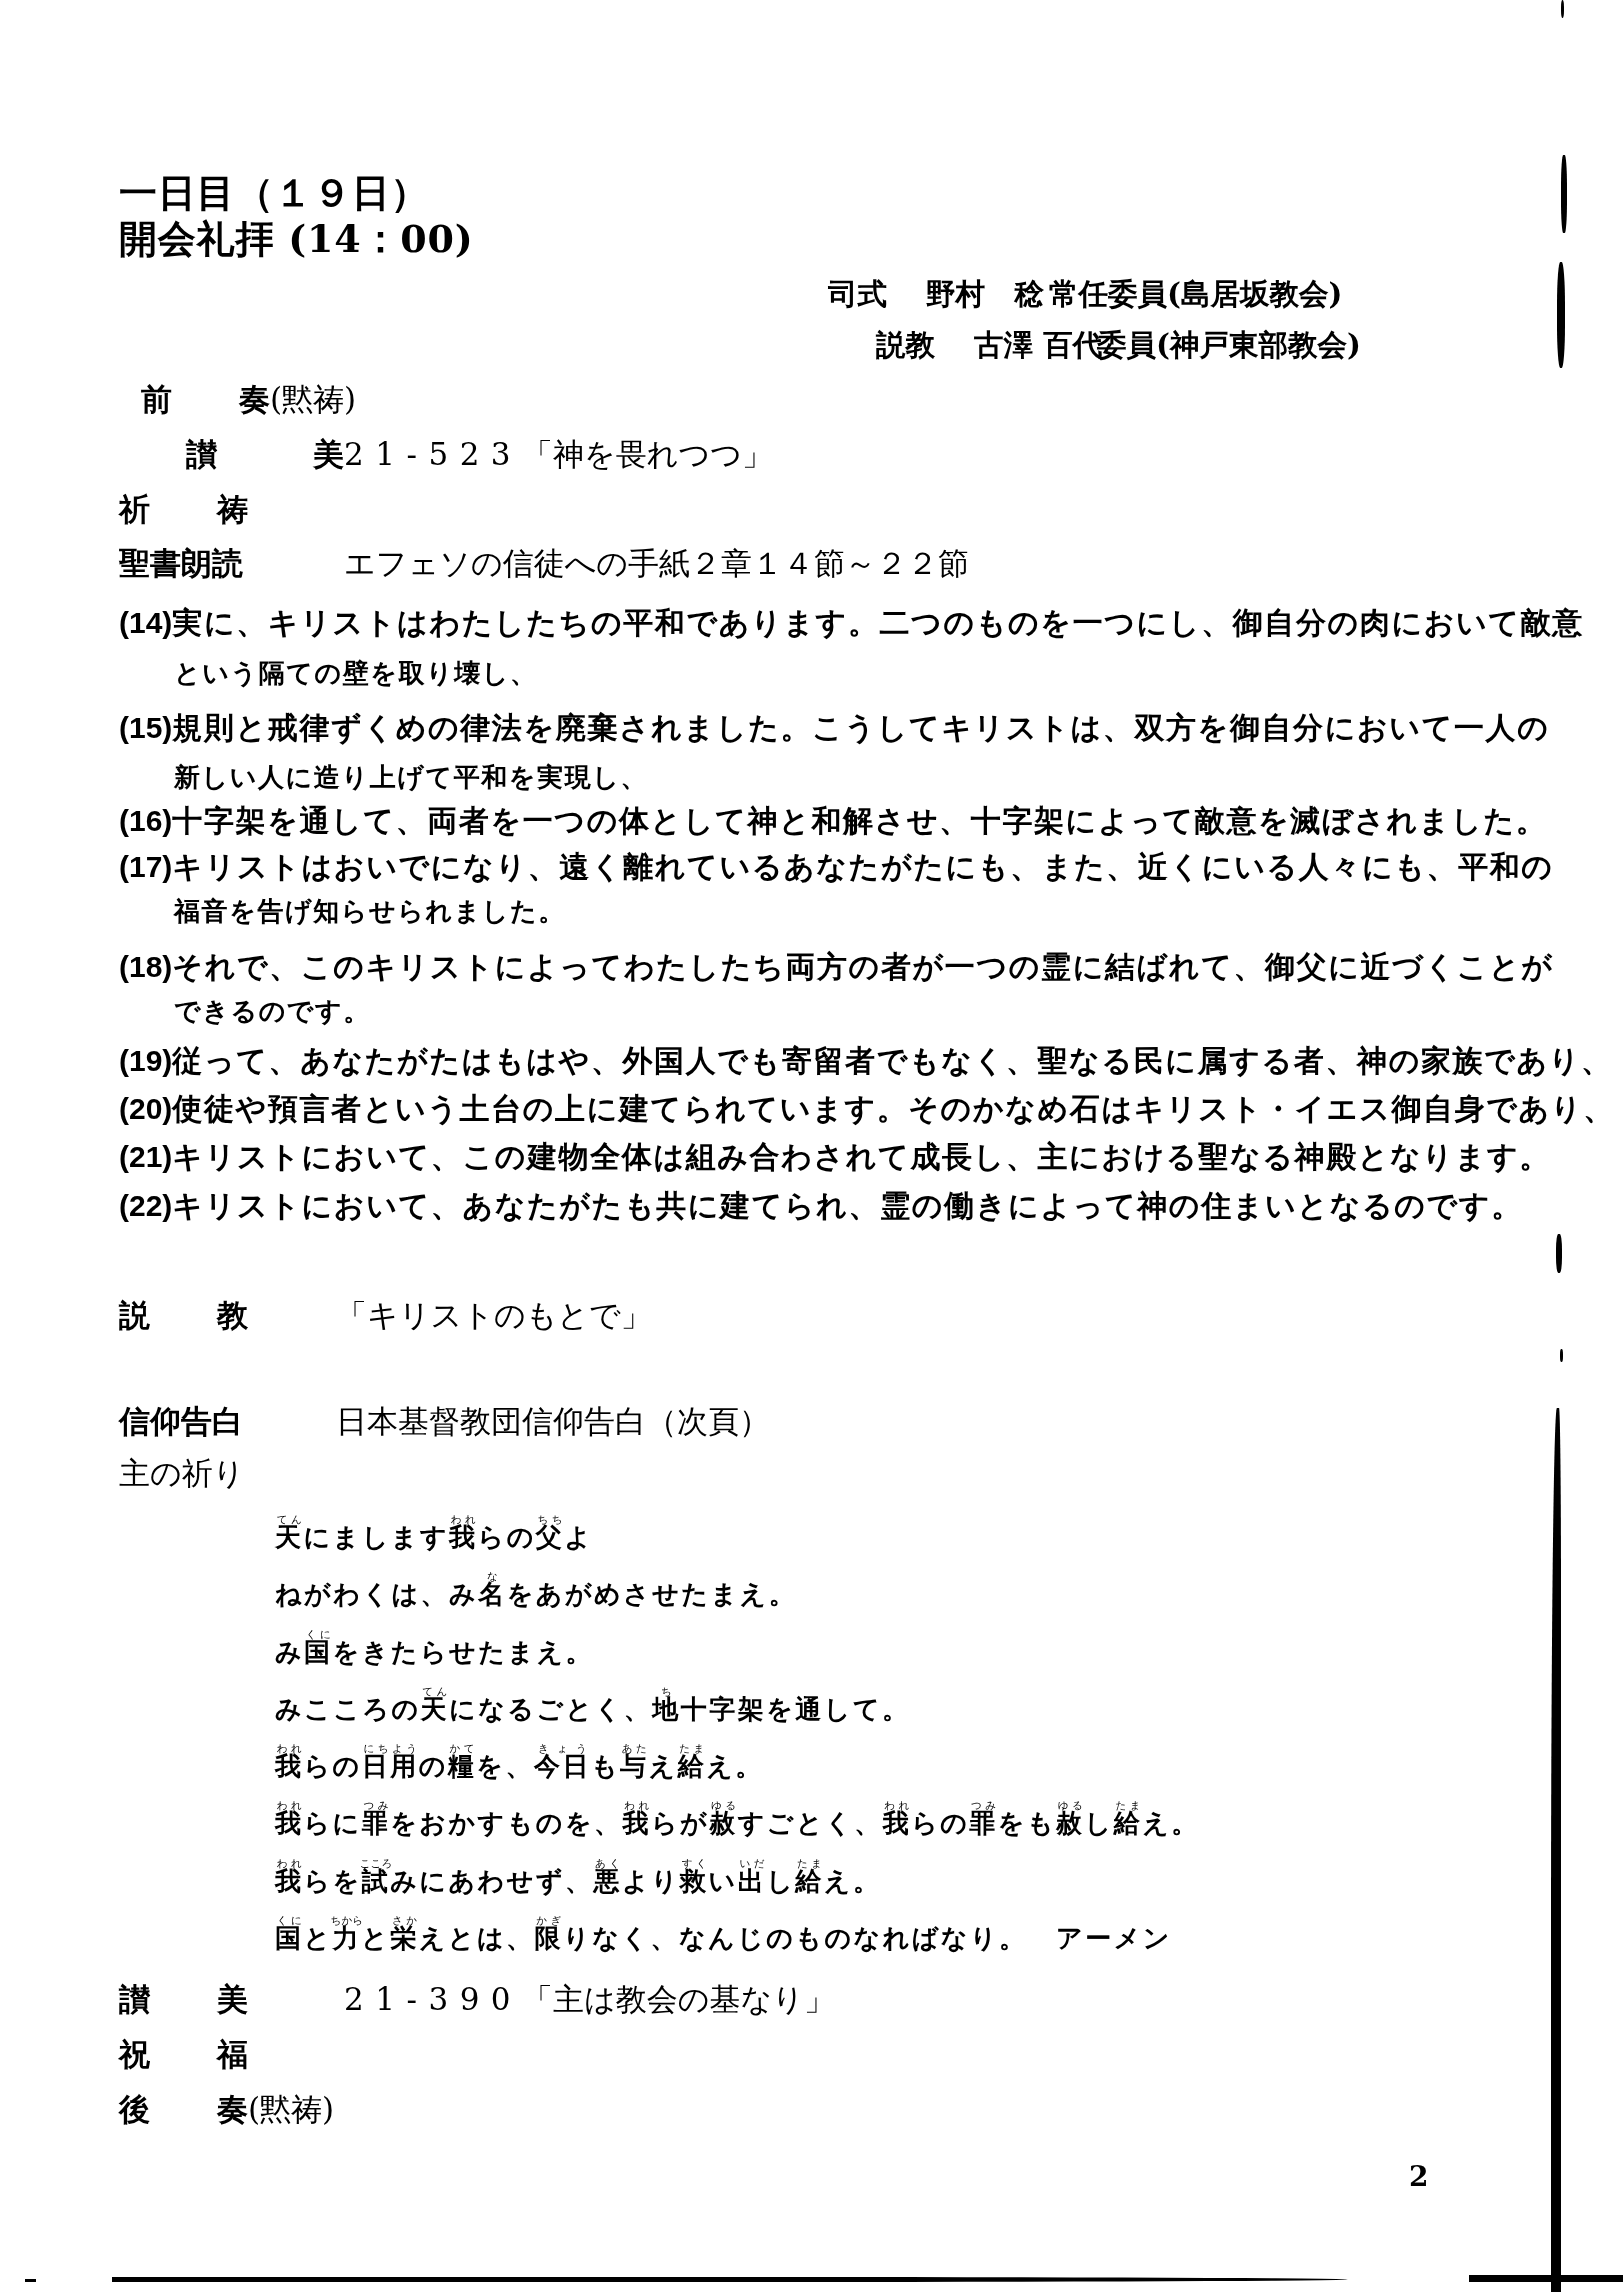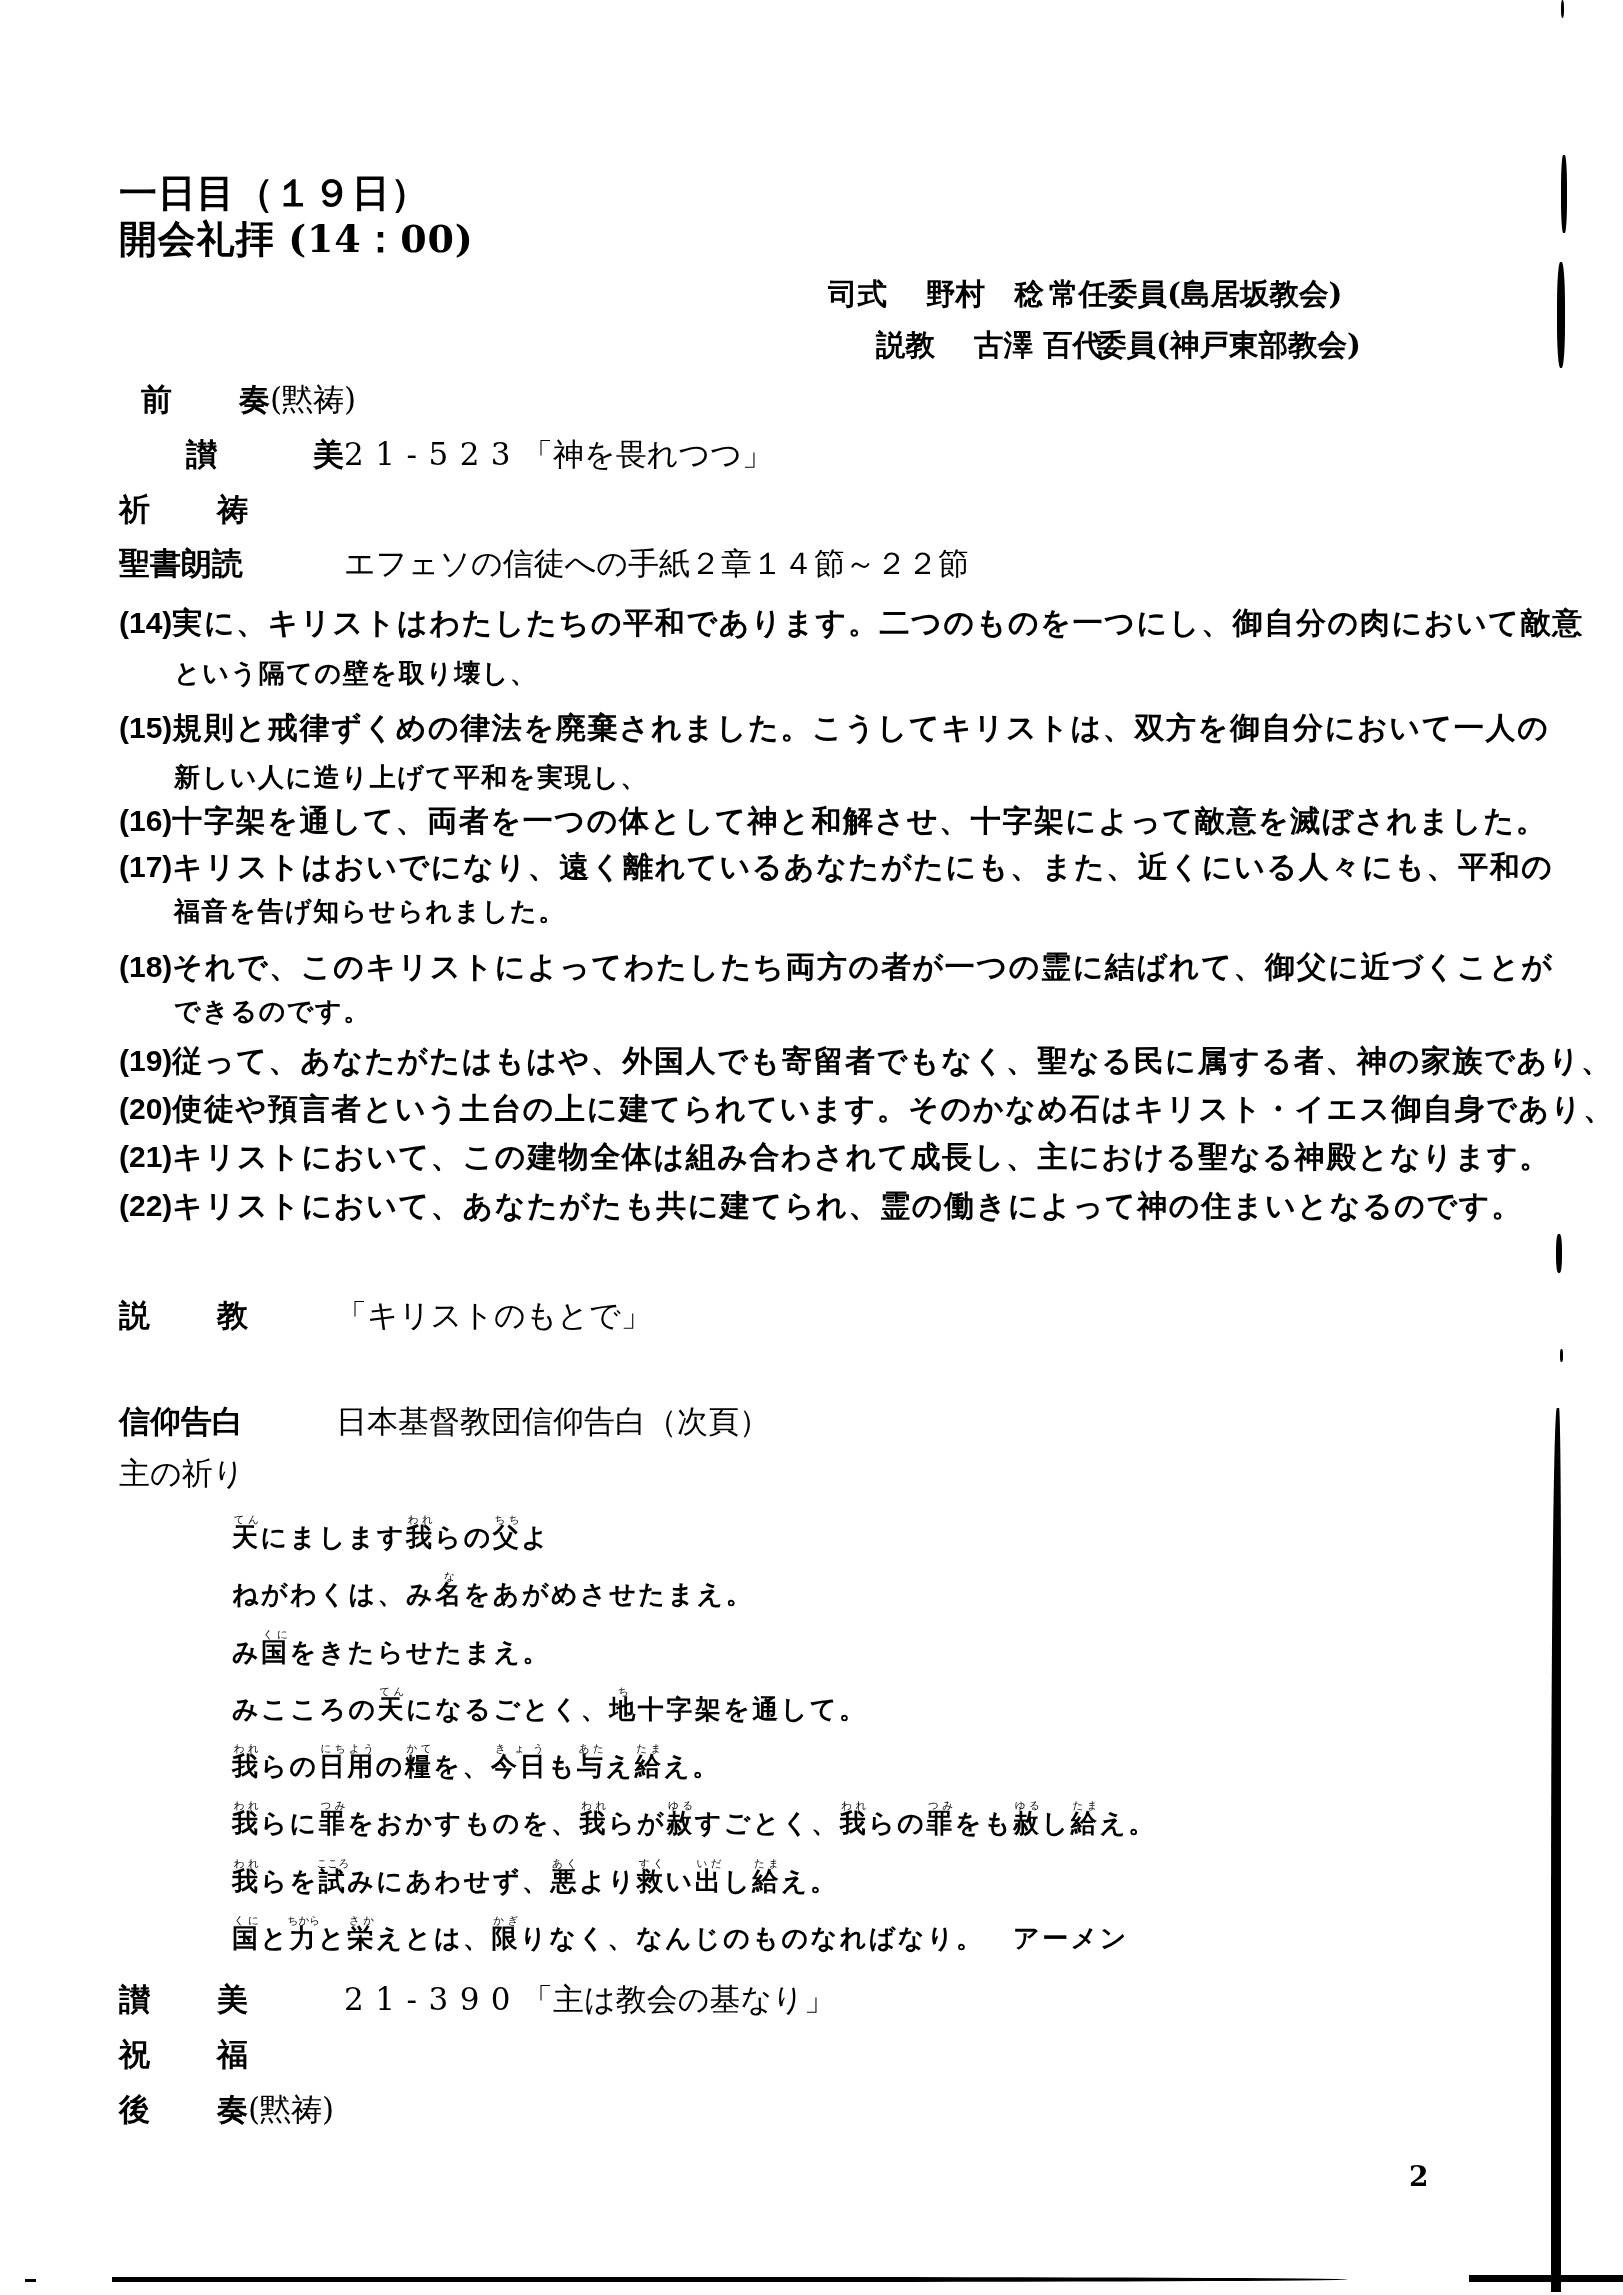--- a/index.html
+++ b/index.html
@@ -10,21 +10,21 @@
   .officiant { font-size: 29.5px; font-weight: bold; }
   .officiant span { display: inline-block; }
   .role { width: 98px; }
   .label { font-size: 31px; font-weight: bold; }
   .label .c1 { display: inline-block; width: 98px; }
   .content { font-size: 31px; }
   .hymn-num { letter-spacing: 11.5px; }
   .verse { font-size: 30px; font-family: Liberation Sans, sans-serif; font-weight: bold; letter-spacing: 1.6px; }
   .verse .num { letter-spacing: 0; }
   .cont { font-size: 26px; font-family: "DejaVu Sans", "Liberation Sans", sans-serif; font-weight: bold; letter-spacing: 1.6px; }
-  .prayer { font-size: 26px; font-family: "DejaVu Sans", "Liberation Sans", sans-serif; font-weight: bold; letter-spacing: 2.5px; }
+  .prayer { font-size: 26px; font-family: "DejaVu Sans", "Liberation Sans", sans-serif; font-weight: bold; letter-spacing: 2.5px; margin-left: 43px; }
   ruby rt { font-size: 10.6px; font-weight: normal; letter-spacing: 0; }
   .pagenum { font-size: 28px; font-weight: bold; font-family: "DejaVu Serif", serif; }
   .scan-mark { position: absolute; background: #000; border-radius: 40%; }
   .bottom-rule { position: absolute; background: #000; }
 </style>
 </head>
 <body>
 
 <div class="abs title" style="left:119px; top:168px;">一日目（１９日）</div>
 <div class="abs title" style="left:119px; top:214px;">開会礼拝 (14：00)</div>

